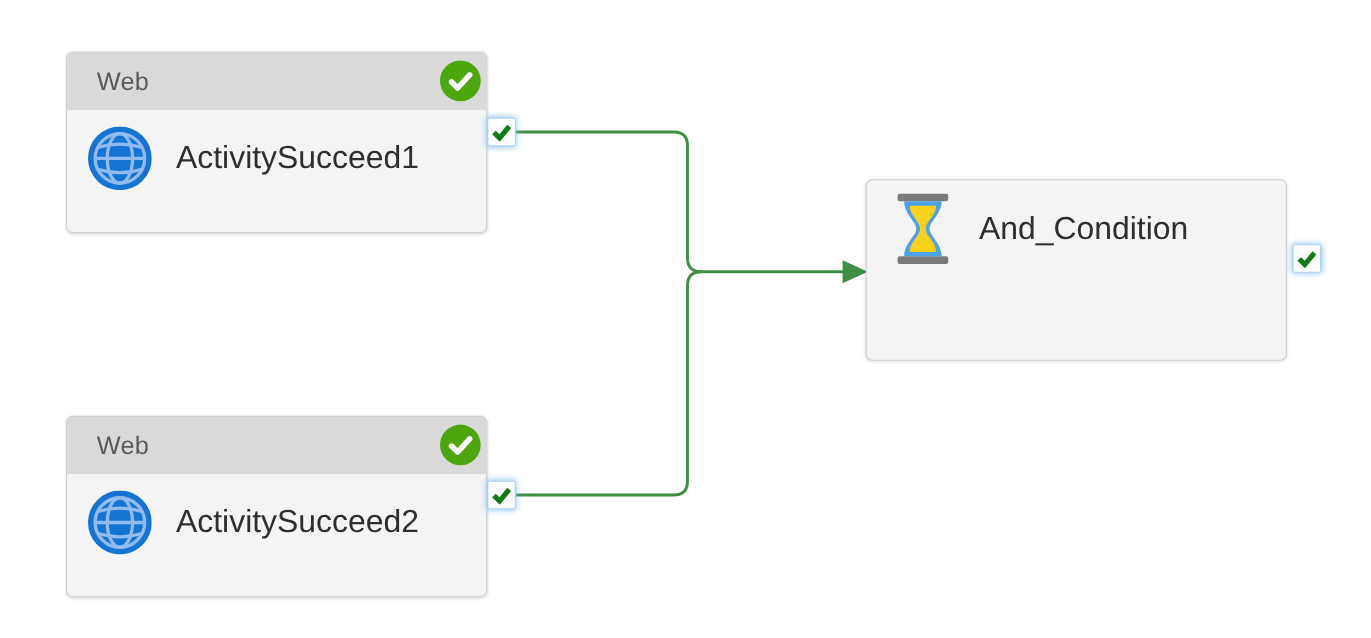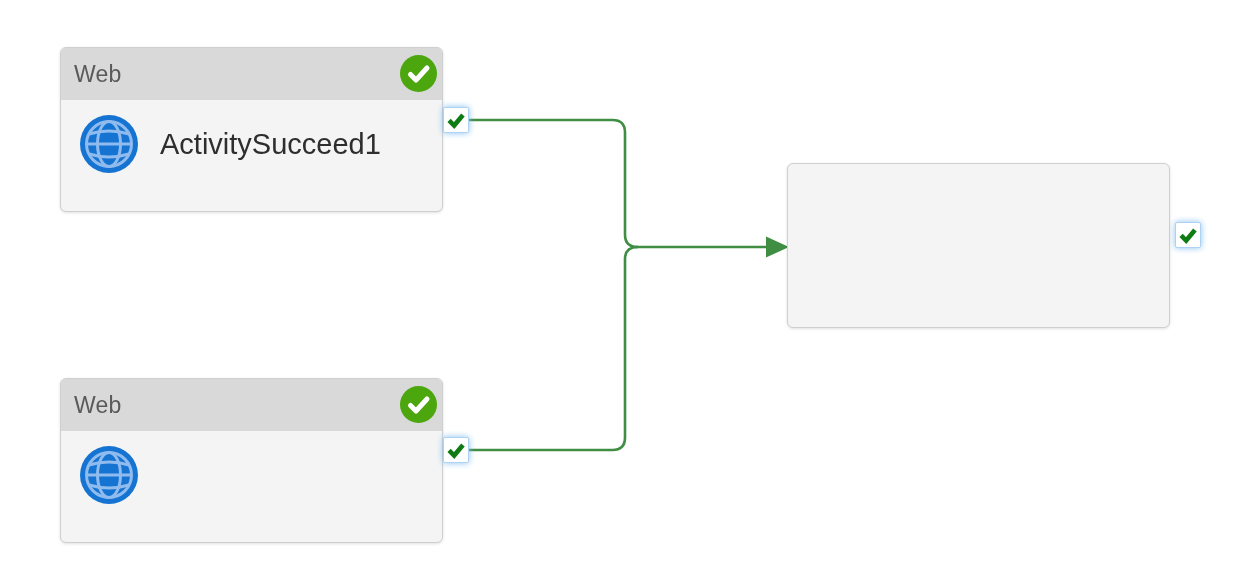--- a/index.html
+++ b/index.html
@@ -26,21 +26,21 @@
   .node-1{left:60px;top:47px;}
   .node-2{left:60px;top:378px;}
   .node-3{left:787px;top:163px;}
 
   .node-header{
     position:relative;
     height:52px;
     background:#d9d9d9;
     border-radius:5px 5px 0 0;
     display:flex;align-items:center;
-    padding:0 6px 0 13px;
+    padding:0 6px 0 27px;
     box-sizing:border-box;
   }
   .node-type{
     font-size:23px;color:#5a5a5a;letter-spacing:0.2px;
     white-space:nowrap;
   }
   .badge{
     position:absolute;right:5px;top:7px;
     width:37px;height:37px;border-radius:50%;
     background:#4ca60e;
@@ -133,29 +133,41 @@
           <circle cx="29" cy="29" r="29" fill="#1573d2"></circle>
           <g fill="none" stroke="#8fbbee" stroke-width="3">
             <circle cx="29" cy="29" r="22.5"></circle>
             <ellipse cx="29" cy="29" rx="11.5" ry="22.5"></ellipse>
             <line x1="6.5" y1="29" x2="51.5" y2="29"></line>
             <path d="M9 19 Q29 13 49 19"></path>
             <path d="M9 39 Q29 45 49 39"></path>
           </g>
         </svg>
       </span>
+      <span class="node-name">ActivitySucceed2</span>
     </div>
   </div>
   <div class="port port-2">
     <svg width="24" height="24" viewBox="0 0 26 26">
       <path d="M5.5 13.5 L11 19 L20.5 7.5" fill="none" stroke="#0e7c12" stroke-width="5" stroke-linecap="butt" stroke-linejoin="miter"></path>
     </svg>
   </div>
 
   <div class="node node-3">
+    <div class="node-body wait">
+      <span class="act-icon">
+        <svg width="48" height="64" viewBox="0 0 48 64">
+          <rect x="1" y="0" width="46" height="7" rx="2" fill="#7a7a7a"></rect>
+          <rect x="1" y="57" width="46" height="7" rx="2" fill="#7a7a7a"></rect>
+          <path d="M7 7 L41 7 C41 19 30 25.5 30 32 C30 38.5 41 45 41 57 L7 57 C7 45 18 38.5 18 32 C18 25.5 7 19 7 7 Z" fill="#4ba3e8"></path>
+          <path d="M12 11 L36 11 C36 20 26.5 25.5 26.5 32 C26.5 38.5 36 44 36 53 L12 53 C12 44 21.5 38.5 21.5 32 C21.5 25.5 12 20 12 11 Z" fill="#fcd11c"></path>
+        </svg>
+      </span>
+      <span class="node-name">And_Condition</span>
+    </div>
   </div>
   <div class="port port-3">
     <svg width="24" height="24" viewBox="0 0 26 26">
       <path d="M5.5 13.5 L11 19 L20.5 7.5" fill="none" stroke="#0e7c12" stroke-width="5" stroke-linecap="butt" stroke-linejoin="miter"></path>
     </svg>
   </div>
 
 </div>
 
 </body></html>

